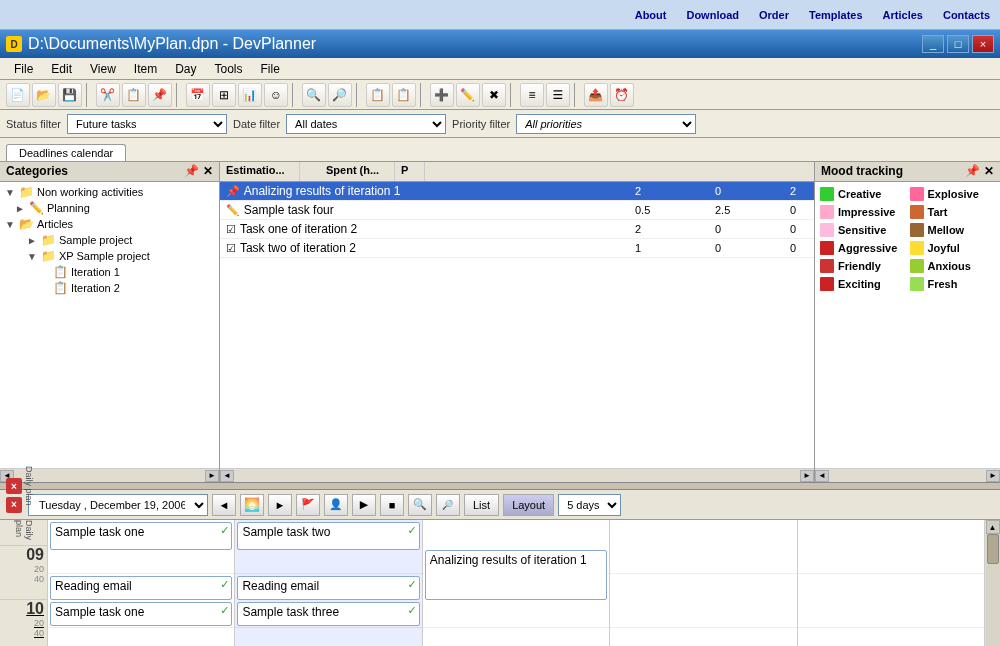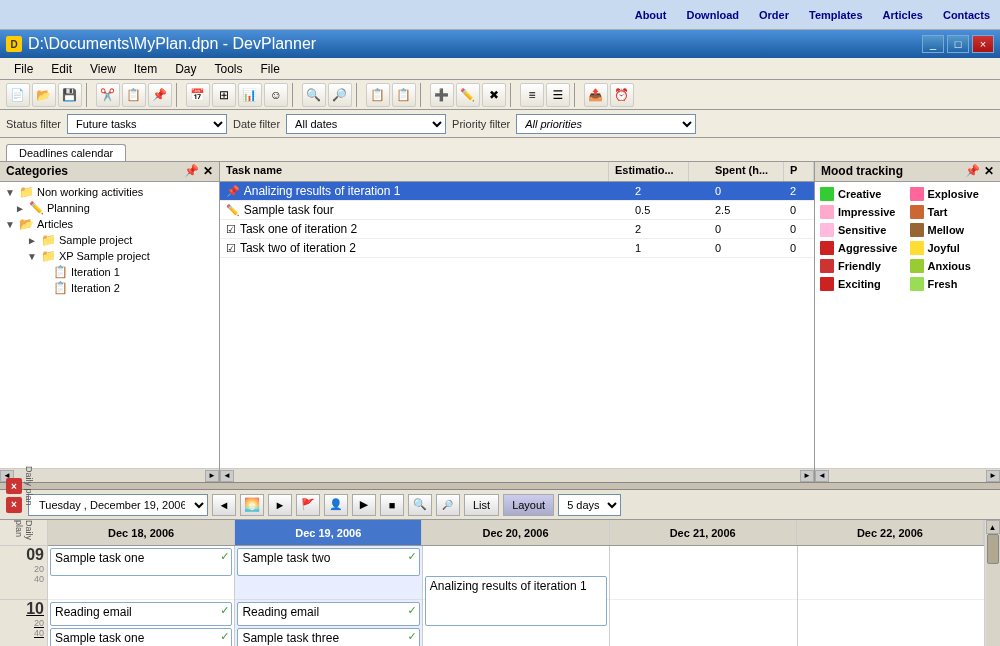--- a/index.html
+++ b/index.html
@@ -505,21 +505,20 @@
 
       <div style="height:14px; background:#e0dcd0; border-top:1px solid #ccc; display:flex; align-items:center;">
         <div style="width:14px; height:12px; background:#ccc; border:1px solid #aaa; cursor:pointer; display:flex;align-items:center;justify-content:center; font-size:8px;">◄</div>
         <div style="flex:1; background:#e8e4d8;"></div>
         <div style="width:14px; height:12px; background:#ccc; border:1px solid #aaa; cursor:pointer; display:flex;align-items:center;justify-content:center; font-size:8px;">►</div>
       </div>
     </div>
 
     <div class="panel-tasks">
       <div class="task-header-row">
-        <div class="task-col-header task-col-name">Task name</div>
         <div class="task-col-header task-col-est">Estimatio...</div>
         <div class="task-col-header task-col-spent">Spent (h...</div>
         <div class="task-col-header task-col-p">P</div>
       </div>
       <div class="task-rows">
 
         <div class="task-row selected">
           <div class="task-cell task-cell-name">
             <span class="task-icon">📌</span>
             <span>Analizing results of iteration 1</span>
@@ -697,27 +696,20 @@
         <div style="height:54px; border-bottom:1px solid #ccc; display:flex; flex-direction:column; align-items:flex-end; padding-right:3px;">
           <span style="font-size:16px; font-weight:bold; color:#333; line-height:18px;">11</span>
 
         </div>
 
       </div>
     </div>
 
     <div style="flex:1; display:flex; flex-direction:column; overflow:hidden;">
 
-      <div style="display:flex; height:26px; border-bottom:1px solid #999;">
-        <div style="flex:1; background:#d8d4c8; border-right:1px solid #ccc; display:flex;align-items:center;justify-content:center; font-size:11px; font-weight:bold;">Dec 18, 2006</div>
-        <div style="flex:1; background:#4477cc; color:white; border-right:1px solid #ccc; display:flex;align-items:center;justify-content:center; font-size:11px; font-weight:bold;">Dec 19, 2006</div>
-        <div style="flex:1; background:#d8d4c8; border-right:1px solid #ccc; display:flex;align-items:center;justify-content:center; font-size:11px; font-weight:bold;">Dec 20, 2006</div>
-        <div style="flex:1; background:#d8d4c8; border-right:1px solid #ccc; display:flex;align-items:center;justify-content:center; font-size:11px; font-weight:bold;">Dec 21, 2006</div>
-        <div style="flex:1; background:#d8d4c8; border-right:1px solid #ccc; display:flex;align-items:center;justify-content:center; font-size:11px; font-weight:bold;">Dec 22, 2006</div>
-      </div>
 
       <div style="display:flex; flex:1; overflow:hidden;">
 
         <div style="flex:1; border-right:1px solid #ccc; background:white; position:relative; overflow:hidden;">
 
           <div style="height:54px; border-bottom:1px solid #eee; position:relative;">
 
             <div style="position:absolute; left:2px; right:2px; top:2px; height:28px; background:white; border:1px solid #88aacc; border-radius:2px; padding:2px 18px 2px 4px; font-size:10px; cursor:pointer;">
               <span>Sample task one</span>
               <span style="position:absolute; right:2px; top:1px; color:#339933; font-size:11px;">✓</span>

